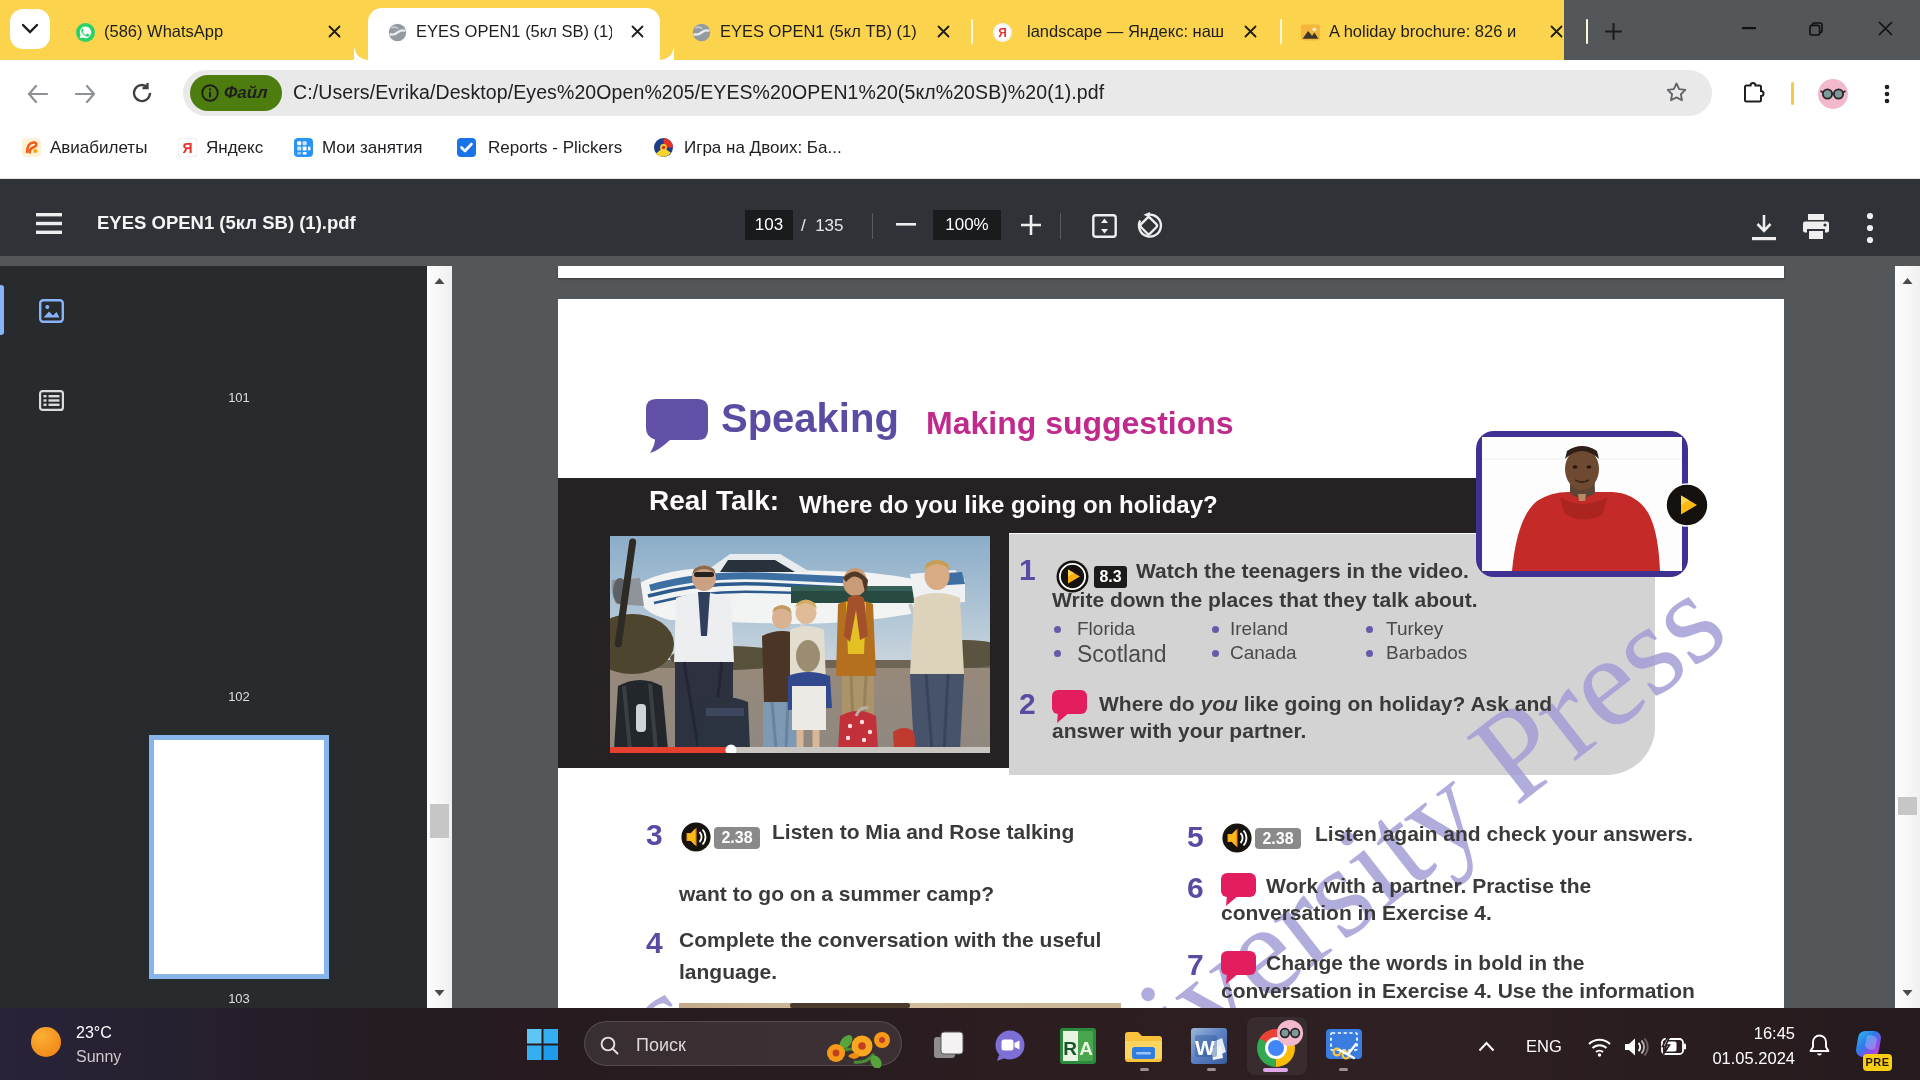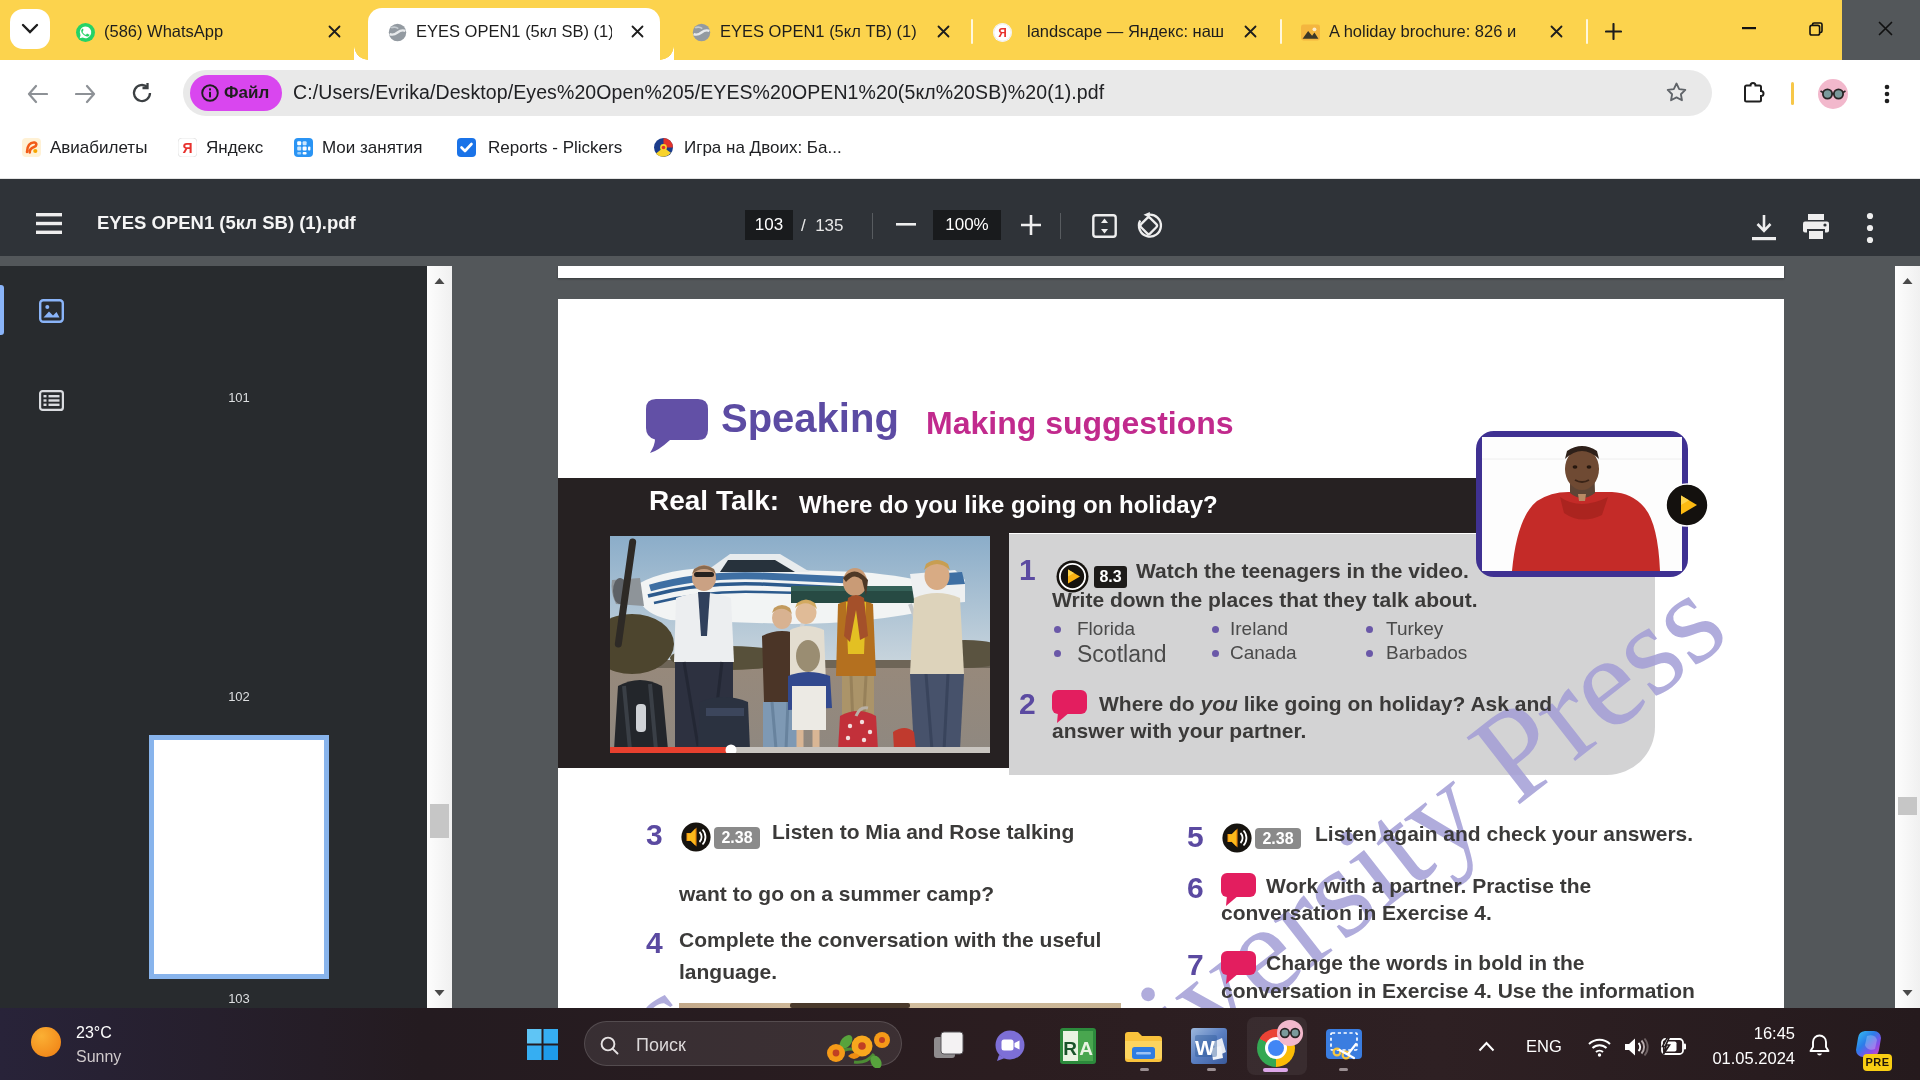--- a/index.html
+++ b/index.html
@@ -1,34 +1,34 @@
 <!DOCTYPE html>
 <html><head>
 <meta charset="utf-8">
 <style>
   * { margin:0; padding:0; box-sizing:border-box; }
   html,body { width:1920px; height:1080px; overflow:hidden; background:#53575a; font-family:"Liberation Sans", sans-serif; }
   .abs { position:absolute; }
   #stage { position:relative; width:1920px; height:1080px; }
 
   
-  #tabstrip { position:absolute; left:0; top:0; width:1842px; height:60px; background:#fcd34d; }
+  #tabstrip { position:absolute; left:0; top:0; width:1564px; height:60px; background:#fcd34d; }
   .tabsearch { position:absolute; left:10px; top:9px; width:40px; height:40px; background:#fff; border-radius:13px; }
   .tabtitle { position:absolute; top:22px; font-size:16.5px; color:#1d1d1d; white-space:nowrap; overflow:hidden; }
   .tabx { position:absolute; top:24px; width:15px; height:15px; }
   .tabsep { position:absolute; top:19px; width:2px; height:25px; background:#fff7dd; border-radius:1px; }
   #activetab { position:absolute; left:368px; top:8px; width:292px; height:52px; background:#fff; border-radius:14px 14px 0 0; }
   #activetab:before, #activetab:after { content:""; position:absolute; bottom:0; width:14px; height:14px; background:radial-gradient(circle at 0 0, transparent 13.5px, #fff 14px); }
   #activetab:before { left:-14px; transform:scaleX(-1); }
   #activetab:after  { right:-14px; }
 
   
   #toolbar { position:absolute; left:0; top:60px; width:1920px; height:57px; background:#fff; }
   #omnibox { position:absolute; left:183px; top:10px; width:1529px; height:46px; background:#e9e9e9; border-radius:23px; }
-  #filechip { position:absolute; left:7px; top:5px; width:92px; height:36px; background:#d946ef; border-radius:18px; }
+  #filechip { position:absolute; left:7px; top:5px; width:92px; height:36px; background:#4d7c0f; border-radius:18px;font-style:italic; }
   #url { position:absolute; left:110px; top:11px; font-size:19.5px; color:#202124; letter-spacing:0.1px; }
 
   
   #bookmarks { position:absolute; left:0; top:117px; width:1920px; height:62px; background:#fff; border-bottom:1px solid #e4e4e4; }
   .bm { position:absolute; top:21px; height:20px; }
   .bmtext { position:absolute; top:0px; font-size:17px; color:#202124; white-space:nowrap; }
 
   
   #pdfbar { position:absolute; left:0; top:179px; width:1920px; height:77px; background:#2f3338; }
   .pdftext { color:#f2f2f2; }

